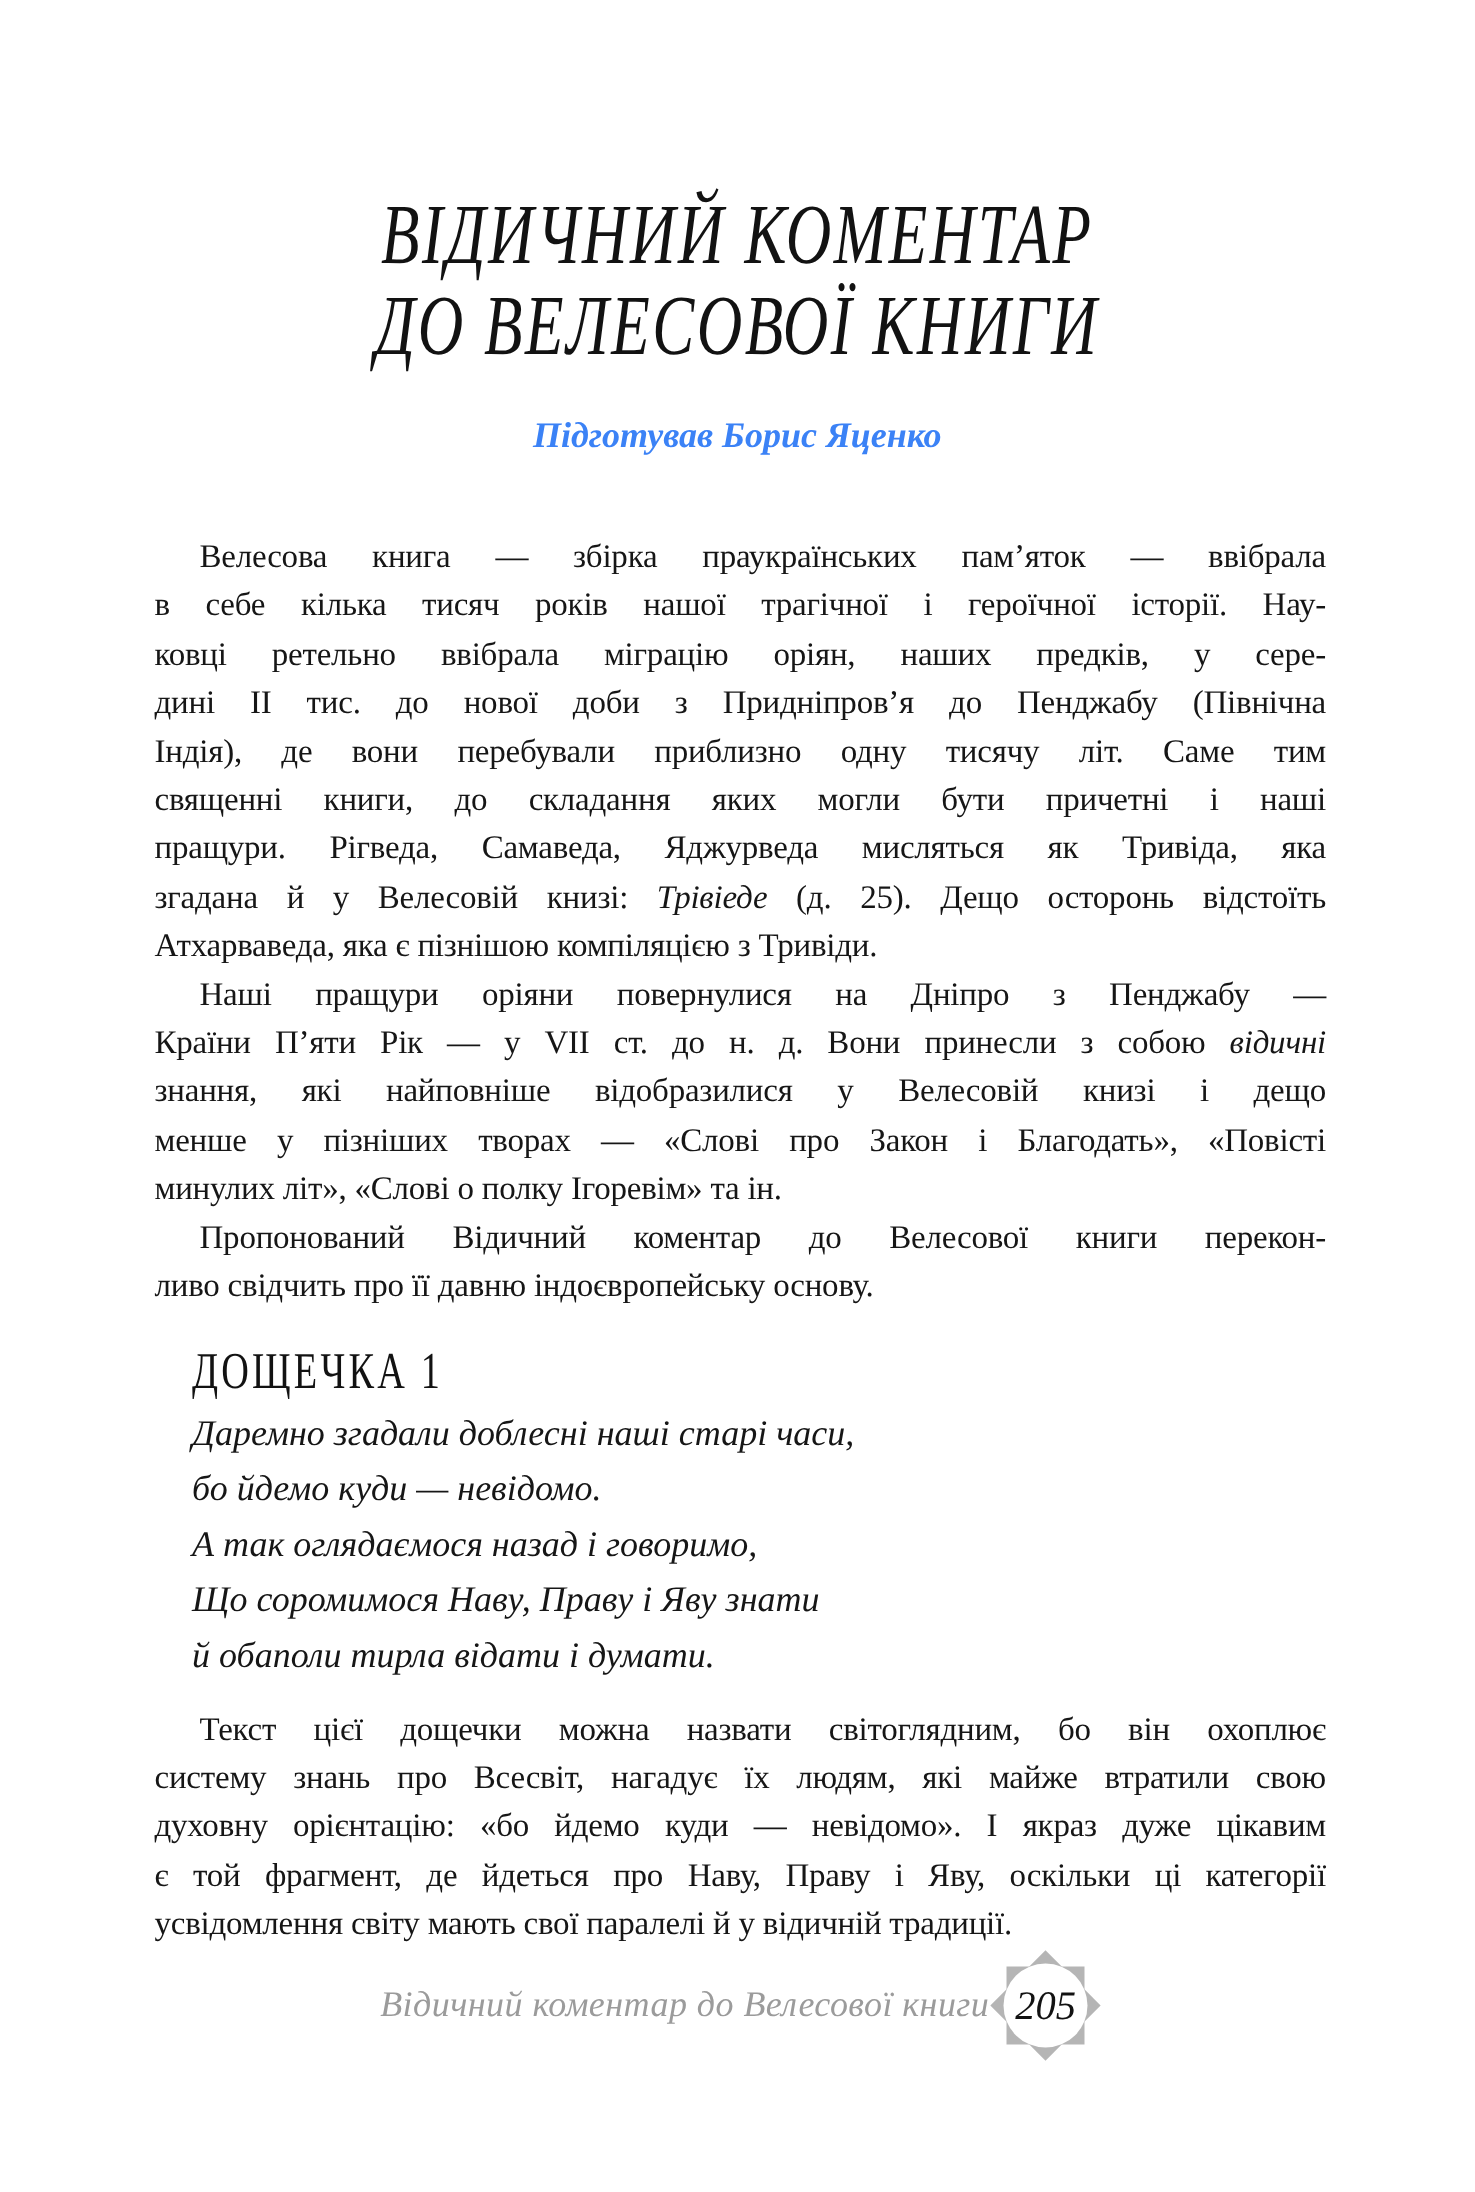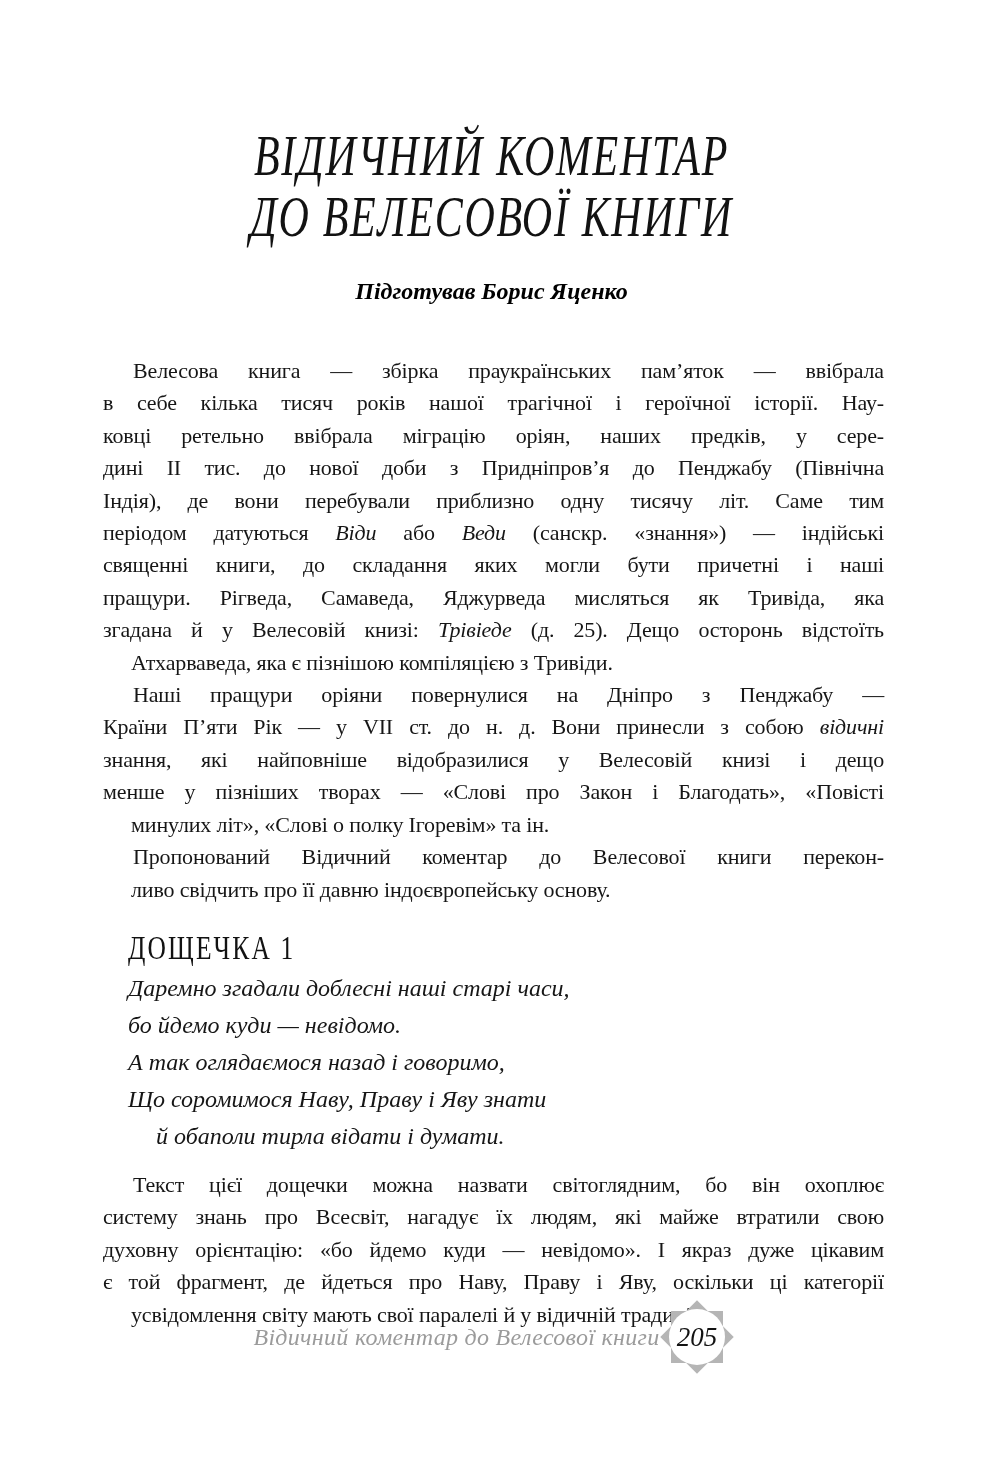--- a/index.html
+++ b/index.html
@@ -28,31 +28,31 @@
     font-size:50px;line-height:61px;letter-spacing:2px;
     text-align:center;
     transform:scale(0.84,1.14);
     transform-origin:50% 50%;
     white-space:nowrap;
   }
   .subtitle{
     margin-top:30px;
     text-align:center;
     font-size:24px;font-weight:700;font-style:italic;
-    color:#000000;
+    color:#3b82f6;
   }
 
   .body{
     margin:50px 99px 0 103px;
     font-size:22px;line-height:32.4px;
     letter-spacing:-0.15px;
   }
   .para{margin:0;}
   .jline{text-align:justify;text-align-last:justify;}
-  .jline.last{text-align-last:left;margin-left:28px;}
+  .jline.last{text-align-last:left;}
   .jline.indent{text-indent:30px;}
 
   .tablet-heading{
     margin:24px 0 6px 25px;
     font-size:30px;line-height:34px;letter-spacing:2.5px;
     transform:scale(0.85,1.15);
     transform-origin:0 50%;
     white-space:nowrap;
   }
   .verse{
@@ -93,21 +93,20 @@
   <div class="subtitle">Підготував Борис Яценко</div>
 
   <main class="body">
 
     <div class="para">
         <div class="jline indent">Велесова книга — збірка праукраїнських пам’яток — ввібрала</div>
         <div class="jline">в себе кілька тисяч років нашої трагічної і героїчної історії. Нау-</div>
         <div class="jline">ковці ретельно ввібрала міграцію оріян, наших предків, у сере-</div>
         <div class="jline">дині II тис. до нової доби з Придніпров’я до Пенджабу (Північна</div>
         <div class="jline">Індія), де вони перебували приблизно одну тисячу літ. Саме тим</div>
-        <div class="jline">періодом датуються <i>Віди</i> або <i>Веди</i> (санскр. «знання») — індійські</div>
         <div class="jline">священні книги, до складання яких могли бути причетні і наші</div>
         <div class="jline">пращури. Рігведа, Самаведа, Яджурведа мисляться як Тривіда, яка</div>
         <div class="jline">згадана й у Велесовій книзі: <i>Трівіеде</i> (д. 25). Дещо осторонь відстоїть</div>
         <div class="jline last">Атхарваведа, яка є пізнішою компіляцією з Тривіди.</div>
       </div>
 
     <div class="para">
         <div class="jline indent">Наші пращури оріяни повернулися на Дніпро з Пенджабу —</div>
         <div class="jline">Країни П’яти Рік — у VII ст. до н. д. Вони принесли з собою <i>відичні</i></div>
         <div class="jline">знання, які найповніше відобразилися у Велесовій книзі і дещо</div>

